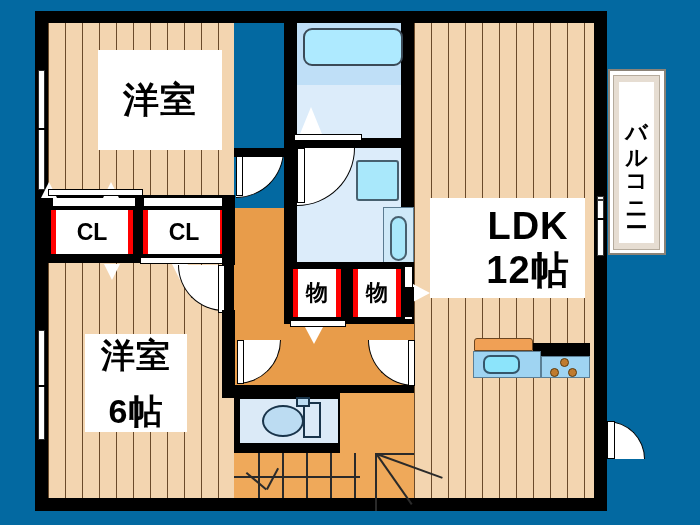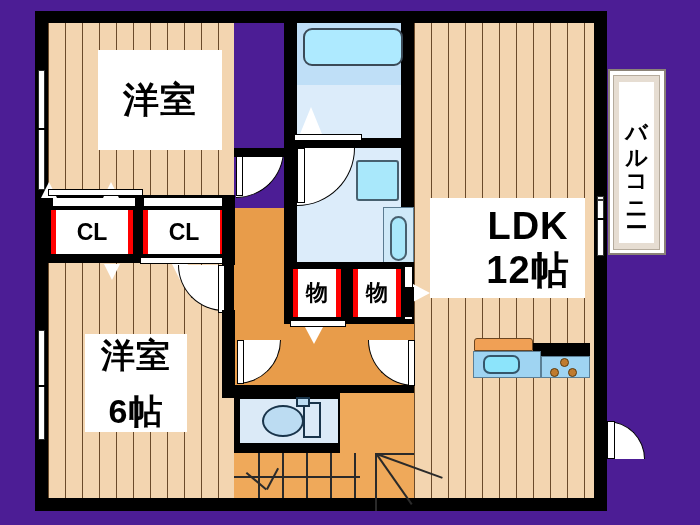--- a/index.html
+++ b/index.html
@@ -1,18 +1,18 @@
 <!DOCTYPE html>
 <html><head>
 <meta charset="utf-8">
 <style>
   html,body{margin:0;padding:0;background:#ffffff;}
   body{width:700px;height:525px;overflow:hidden;
        font-family:"Liberation Sans","DejaVu Sans",sans-serif;}
-  #plan{position:relative;width:700px;height:525px;background:#4c1d95;}
+  #plan{position:relative;width:700px;height:525px;background:#0369a1;}
   .abs{position:absolute;box-sizing:border-box;}
 
   
   .wall{background:#000000;}
 
   
   .flooring{
     background:
       repeating-linear-gradient(90deg,
         #6a4a2a 0px,#6a4a2a 1.4px,

